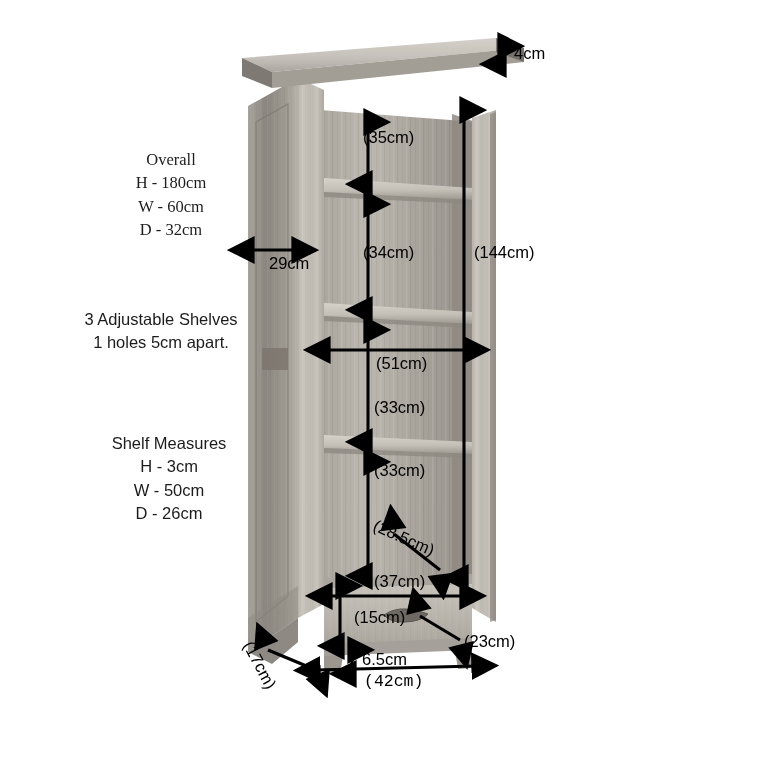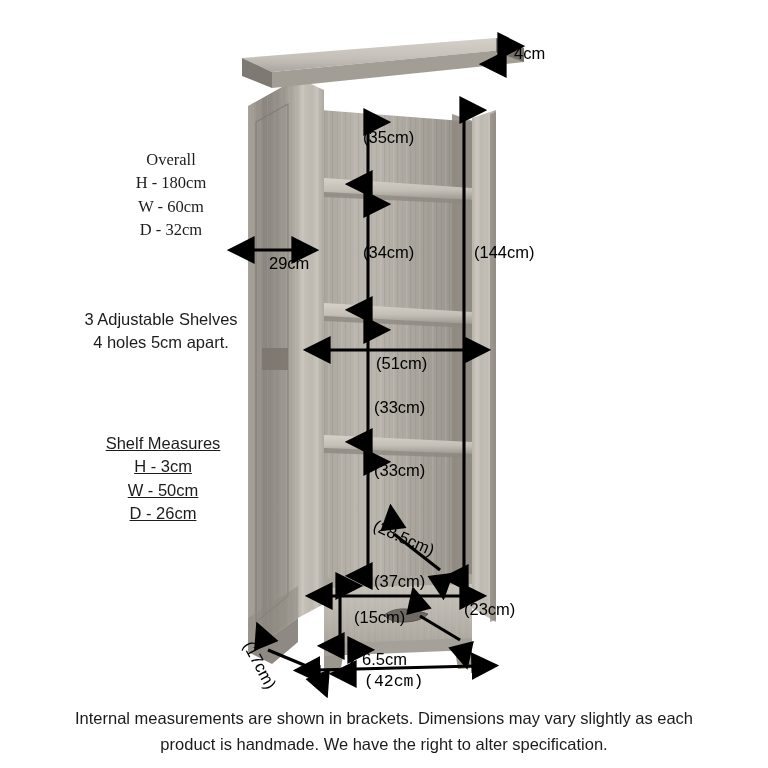--- a/index.html
+++ b/index.html
@@ -5,21 +5,21 @@
   html,body{margin:0;padding:0;background:#fff;}
   body{width:768px;height:768px;position:relative;overflow:hidden;
        font-family:"Liberation Sans",sans-serif;color:#1a1a1a;}
   .stage{position:absolute;inset:0;}
 
   
   .txtblock{position:absolute;text-align:center;line-height:1.42;
             font-size:16.5px;color:#1c1c1c;white-space:nowrap;}
   #block-overall{left:56px;top:148px;width:230px;font-family:Liberation Serif, serif;}
   #block-shelves{left:46px;top:308px;width:230px;}
-  #block-measures{left:48px;top:432px;width:230px;text-decoration:underline;}
+  #block-measures{left:54px;top:432px;width:230px;}
 
   .footer{position:absolute;left:50px;top:706px;width:668px;text-align:center;
           font-size:16.5px;line-height:1.55;color:#1c1c1c;}
 
   
   .furn{position:absolute;left:228px;top:18px;width:300px;height:660px;}
   svg.piece{position:absolute;left:0;top:0;width:300px;height:660px;overflow:visible;}
 
   
   .dim{position:absolute;font-size:16.5px;color:#000;white-space:nowrap;
@@ -34,21 +34,21 @@
 
   <div class="txtblock" id="block-overall">
     <div>Overall</div>
     <div>H - 180cm</div>
     <div>W - 60cm</div>
     <div>D - 32cm</div>
   </div>
 
   <div class="txtblock" id="block-shelves">
     <div>3 Adjustable Shelves</div>
-    <div>4 holes 5cm apart.</div>
+    <div>1 holes 5cm apart.</div>
   </div>
 
   <div class="txtblock" id="block-measures">
     <div>Shelf Measures</div>
     <div>H - 3cm</div>
     <div>W - 50cm</div>
     <div>D - 26cm</div>
   </div>
 
   <div class="furn">
@@ -217,27 +217,23 @@
     <div class="dim" style="left:146px;top:380px;">(33cm)</div>
 
     <div class="dim" style="left:146px;top:443px;">(33cm)</div>
 
     <div class="dim rot-285" style="left:150px;top:498px;">(28.5cm)</div>
 
     <div class="dim" style="left:146px;top:554px;text-align:right;">(37cm)</div>
 
     <div class="dim" style="left:118px;top:590px;margin-left:8px;">(15cm)</div>
 
-    <div class="dim" style="left:236px;top:582px;">(23cm)</div>
+    <div class="dim" style="left:236px;top:614px;">(23cm)</div>
 
     <div class="dim" style="left:134px;top:632px;">6.5cm</div>
 
     <div class="dim" style="left:136px;top:654px;font-family:Liberation Mono, monospace;">(42cm)</div>
 
     <div class="dim rot-17" style="left:28px;top:620px;">(17cm)</div>
   </div>
 
-  <div class="footer">
-    <div>Internal measurements are shown in brackets. Dimensions may vary slightly as each</div>
-    <div>product is handmade. We have the right to alter specification.</div>
-  </div>
 
 </div>
 
 </body></html>

